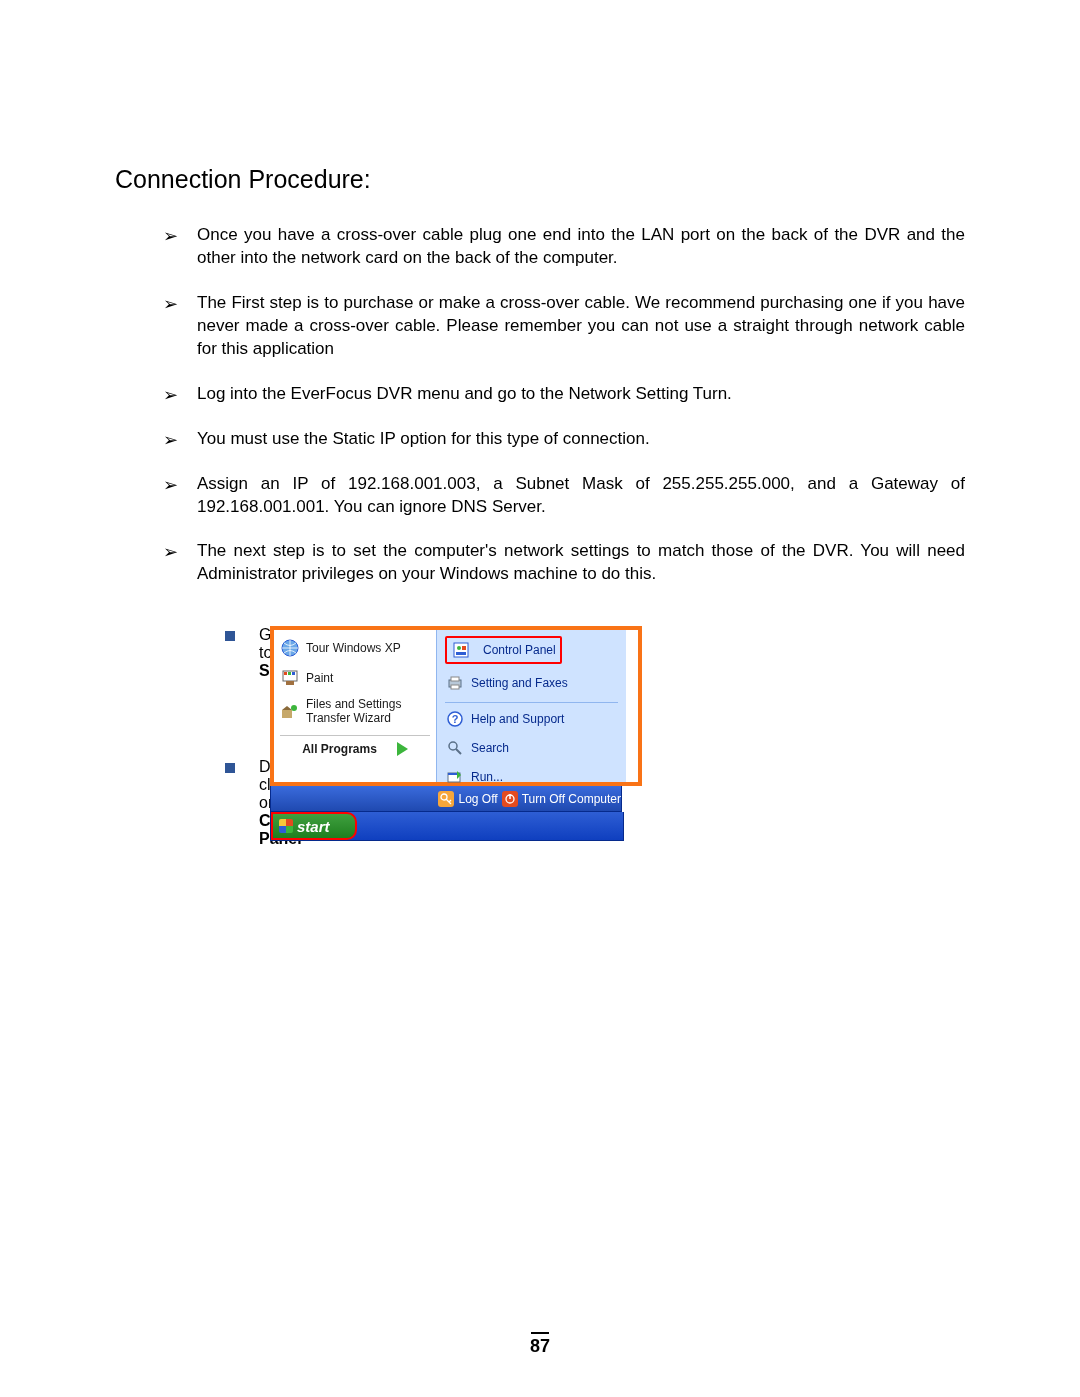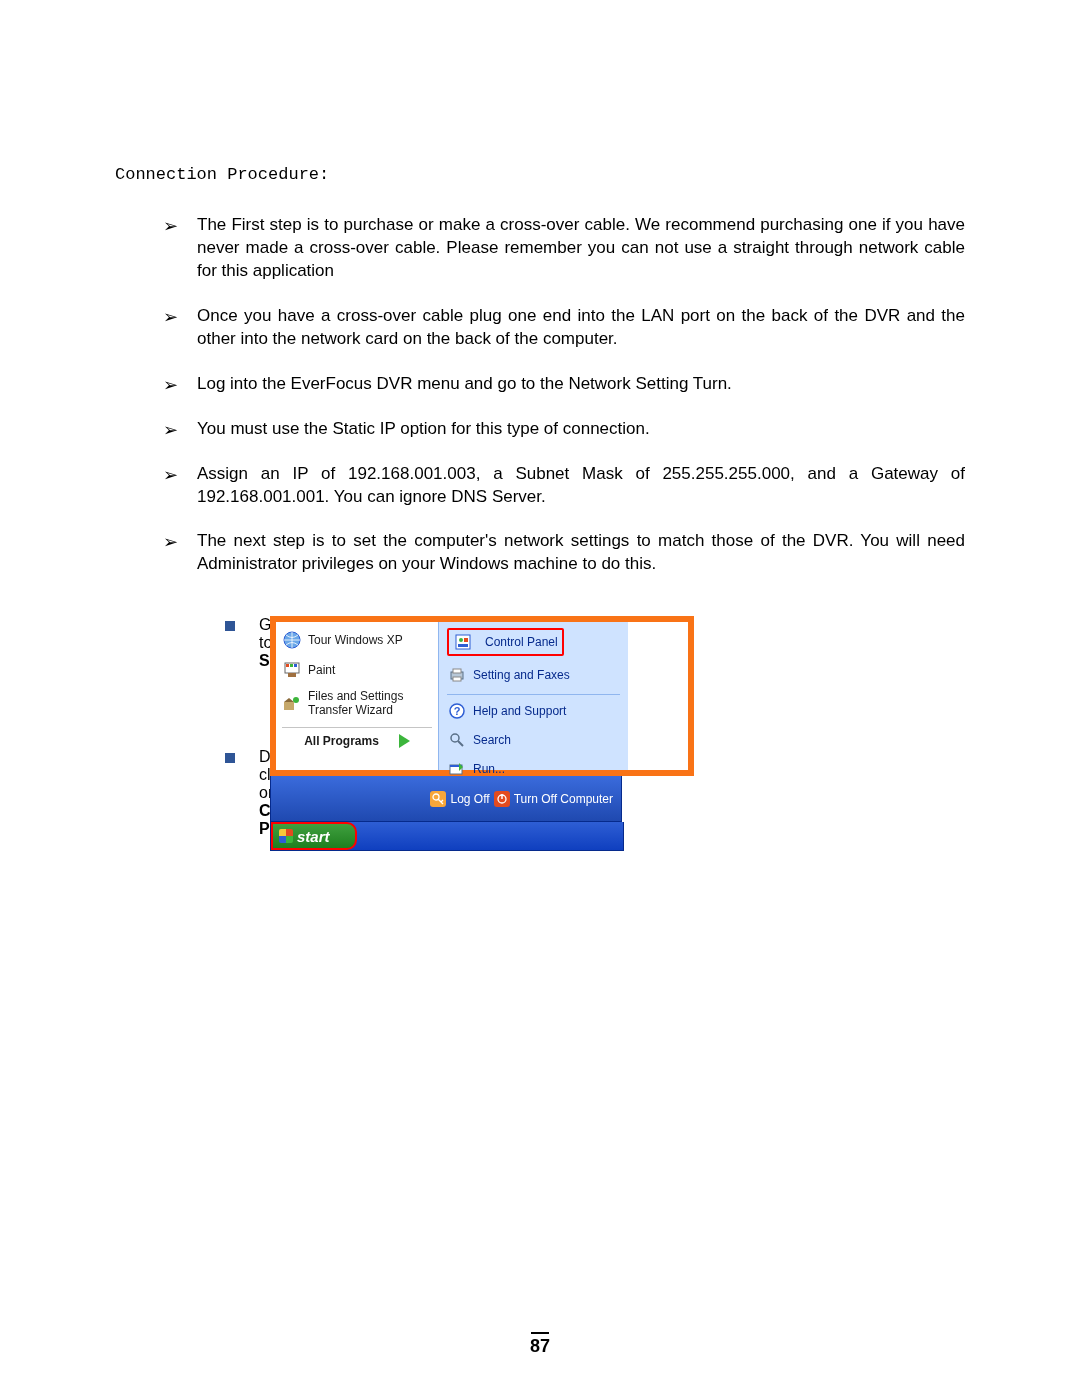--- a/index.html
+++ b/index.html
@@ -9,24 +9,23 @@
     background: #ffffff;
     width: 1080px;
     height: 1397px;
     position: relative;
     color: #000;
   }
   .page {
     padding: 100px 115px 0 115px;
   }
   h2.section-title {
-    font-size: 17px;
+    font-size: 25px;
     font-weight: normal;
     margin: 65px 0 30px 0;
-    font-family: Liberation Mono, monospace;
   }
   ul.arrow-list {
     list-style: none;
     padding: 0 0 0 48px;
     margin: 0;
   }
   ul.arrow-list > li {
     position: relative;
     font-size: 17px;
     line-height: 1.35;
@@ -60,24 +59,24 @@
   }
   .instr-left .sub .square-bullet {
     width: 10px; height: 10px; background: #2f5596;
     position: absolute; left: 0; top: 5px;
   }
   .instr-left .sub b { font-weight: bold; }
 
   
   .xp-wrap { position: relative; width: 360px; }
   .xp-menu {
-    border: 6px solid #f97316;
+    border: 4px solid #f97316;
     background: #ffffff;
     display: flex;
-    width: 424px;
+    width: 372px;
     height: 160px;
     box-sizing: border-box;
   }
   .xp-left-col {
     width: 162px;
     background: #fff;
     padding: 8px 6px 0 6px;
     box-sizing: border-box;
     font-size: 12px;
     color: #1a1a1a;
@@ -108,27 +107,26 @@
     border: 2px solid #ff0000;
     border-radius: 2px;
     padding: 2px 4px;
     display:inline-flex;
     align-items:center;
     gap:6px;
     background:#cfe3ff;
   }
   .xp-logoff {
     background: linear-gradient(#3a6bdc,#1f49b0);
-    height: 46px;
+    height: 26px;
     width: 352px;
     display:flex;
     justify-content:flex-end;
     align-items:center;
     gap:4px;
-    padding-right:8px;
     box-sizing:border-box;
     color:#fff;
     font-size:12px;
     font-family: Tahoma, Arial, sans-serif;
     border:1px solid #062a8c;
     border-top:none;
   }
   .orange-ic {
     width:16px;height:16px;border-radius:3px;
     display:inline-flex;align-items:center;justify-content:center;
@@ -177,22 +175,22 @@
   
   svg { display:block; }
 </style>
 </head>
 <body>
 
 <div class="page">
   <h2 class="section-title">Connection Procedure:</h2>
 
   <ul class="arrow-list">
+    <li>Once you have a cross-over cable plug one end into the LAN port on the back of the DVR and the other into the network card on the back of the computer.</li>
     <li>The First step is to purchase or make a cross-over cable. We recommend purchasing one if you have never made a cross-over cable. Please remember you can not use a straight through network cable for this application</li>
-    <li>Once you have a cross-over cable plug one end into the LAN port on the back of the DVR and the other into the network card on the back of the computer.</li>
     <li>Log into the EverFocus DVR menu and go to the Network Setting Turn.</li>
     <li>You must use the Static IP option for this type of connection.</li>
     <li>Assign an IP of 192.168.001.003, a Subnet Mask of 255.255.255.000, and a Gateway of 192.168.001.001. You can ignore DNS Server.</li>
     <li>The next step is to set the computer's network settings to match those of the DVR. You will need Administrator privileges on your Windows machine to do this.</li>
   </ul>
 
   <div class="instr-row">
     <div class="instr-left">
       <div class="sub">
         <span class="square-bullet"></span>

